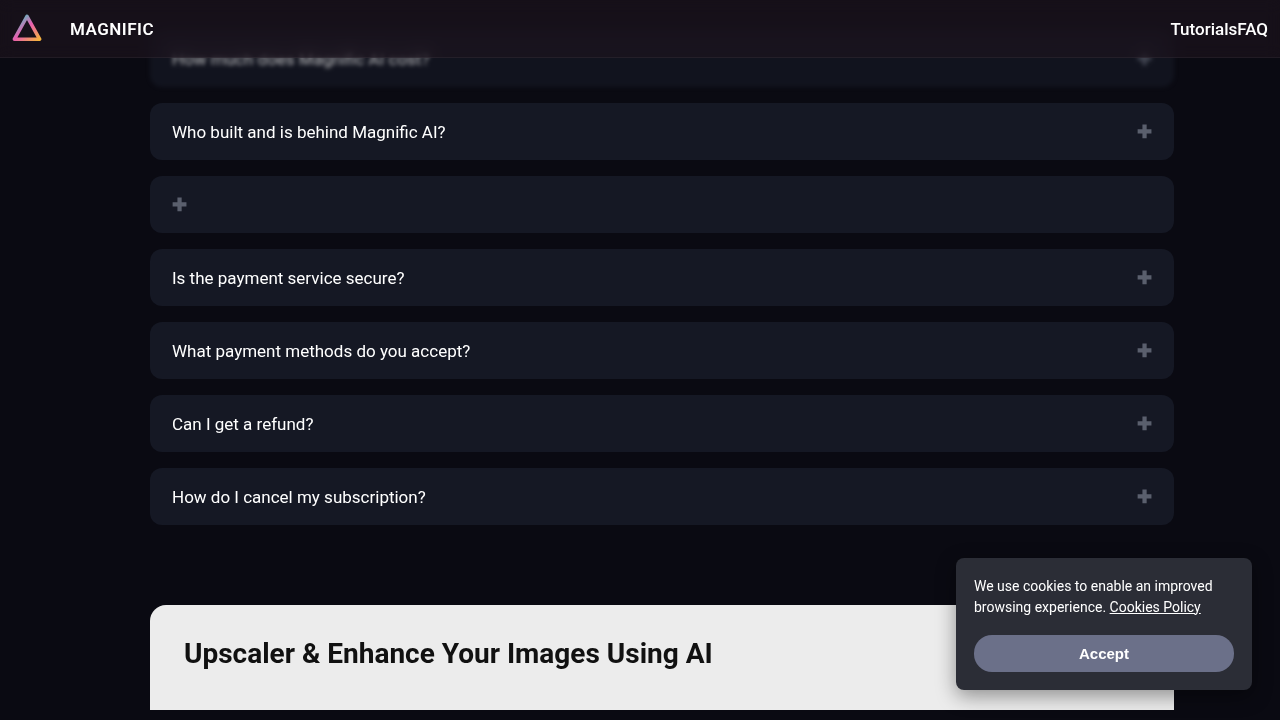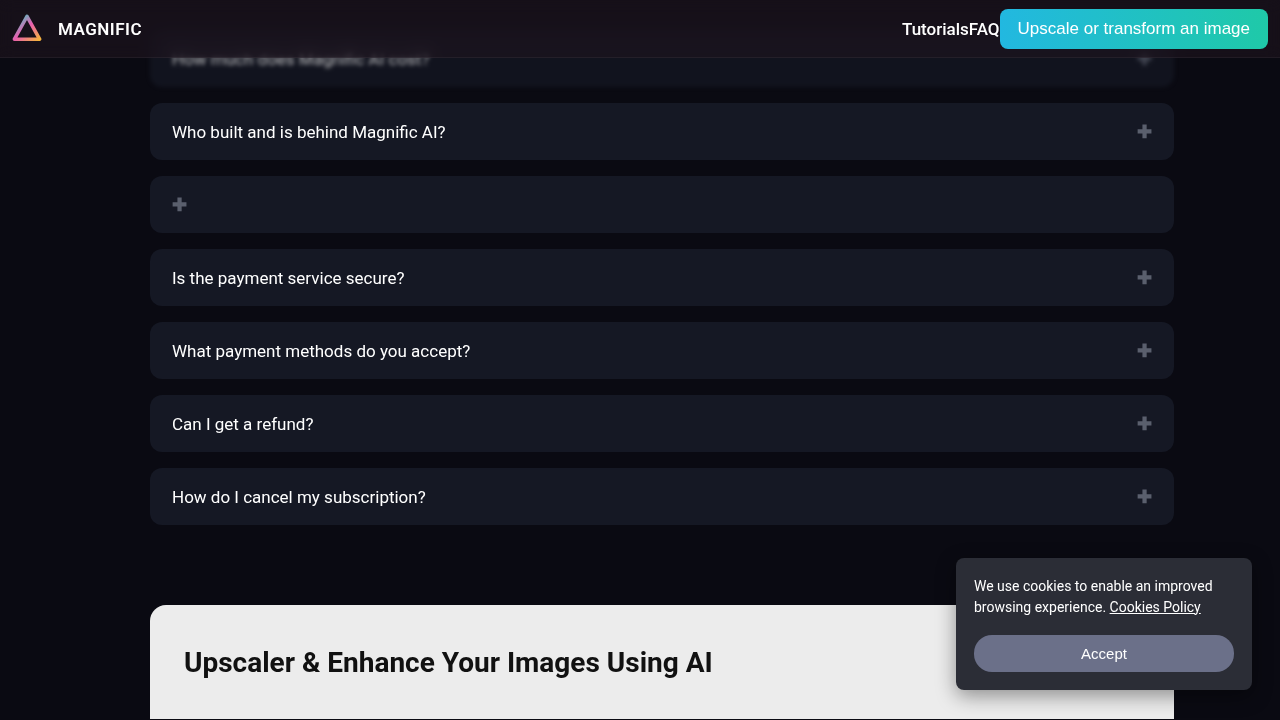--- a/index.html
+++ b/index.html
@@ -15,21 +15,21 @@
 .header {
   position: fixed; top:0; left:0; right:0;
   height: 58px;
   display:flex; align-items:center;
   padding: 0 12px;
   background: rgba(30,20,30,0.6);
   backdrop-filter: blur(8px);
   z-index: 100;
   border-bottom: 1px solid rgba(255,255,255,0.05);
 }
-.logo-wrap { display:flex; align-items:center; gap:16px; }
+.logo-wrap { display:flex; align-items:center; gap:28px; }
 .logo-svg { width:30px; height:30px; }
 .brand { font-weight:600; font-size:17px; letter-spacing:0.5px; color:#fff; }
 .nav { margin-left:auto; display:flex; align-items:center; }
 .nav-link { color:#fff; font-size:17px; font-weight:500; cursor:pointer; }
 .cta-btn {
   background: linear-gradient(90deg,#22b8e0 0%, #1fc9a8 100%);
   color:#fff; font-size:17px; font-weight:500;
   padding: 10px 18px; border-radius:8px;
   border:none; cursor:pointer;
 }
@@ -48,38 +48,38 @@
   padding: 18px 22px;
   display:flex; align-items:center; justify-content:space-between;
   cursor:pointer;
 }
 .faq-item.blurred { filter: blur(2px); opacity:0.7; }
 .faq-q { font-size:17px; color:#fff; font-weight:400; }
 .plus-icon { color:#5a5f6d; font-size:18px; font-weight:700; }
 .article-card {
   width:1024px; background:#ececec; color:#111;
   border-radius:16px 16px 0 0;
-  padding:41px 34px 40px;
+  padding:32px 34px 40px;
   margin-top:80px;
 }
 .article-title { font-size:28px; font-weight:700; }
 .cookie-banner {
   position:fixed; right:28px; bottom:30px;
   width:296px; background:#2b2d36;
   border-radius:8px; padding:18px 18px 18px;
   box-shadow:0 6px 20px rgba(0,0,0,0.4);
   z-index:200;
 }
 .cookie-text { font-size:14px; line-height:1.45; color:#fff; }
 .cookie-link { text-decoration:underline; cursor:pointer; }
 .cookie-accept {
   margin-top:18px; width:100%;
   background:#6b7089; color:#fff;
   border:none; border-radius:18px;
-  padding:10px 0; font-size:15px; cursor:pointer;
+  padding:10px 0; font-size:15px; cursor:pointer;font-weight:bold;
 }
 </style>
 </head>
 <body>
 
 <header class="header">
   <div class="logo-wrap">
     <svg class="logo-svg" viewBox="0 0 100 100">
       <path d="M50 8 L92 84 L8 84 Z" fill="none" stroke="url(#g)" stroke-width="12" stroke-linejoin="round"></path>
       <defs>
@@ -88,21 +88,20 @@
           <stop offset="50%" stop-color="#e85db0"></stop>
           <stop offset="100%" stop-color="#f4b23e"></stop>
         </linearGradient>
       </defs>
     </svg>
     <span class="brand">MAGNIFIC</span>
   </div>
   <nav class="nav">
     <span class="nav-link">Tutorials</span>
     <span class="nav-link">FAQ</span>
-    <button class="cta-btn">Upscale or transform an image</button>
   </nav>
 </header>
 
 <main class="main">
   <div class="faq-list">
 
     <div class="faq-item blurred">
       <span class="faq-q">How much does Magnific AI cost?</span>
       <span class="plus-icon">✚</span>
     </div>

